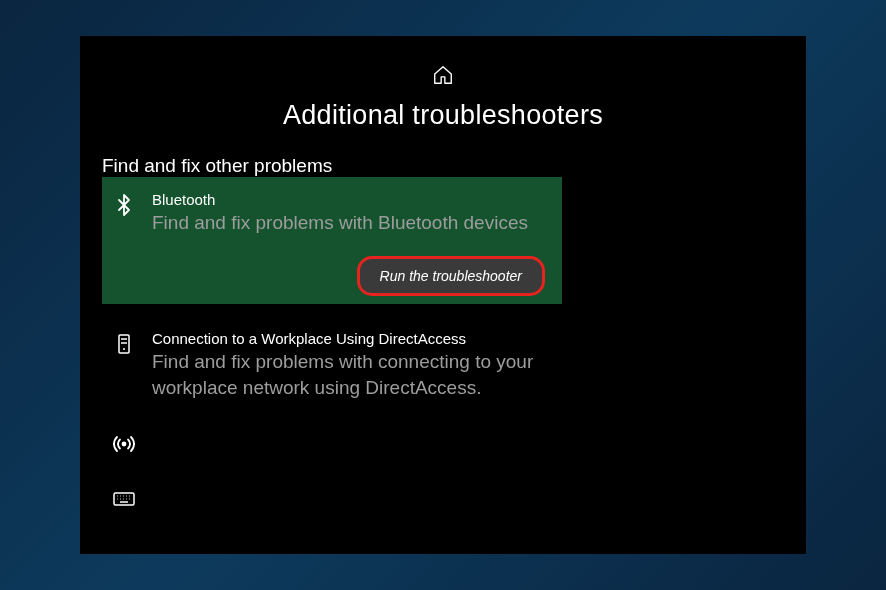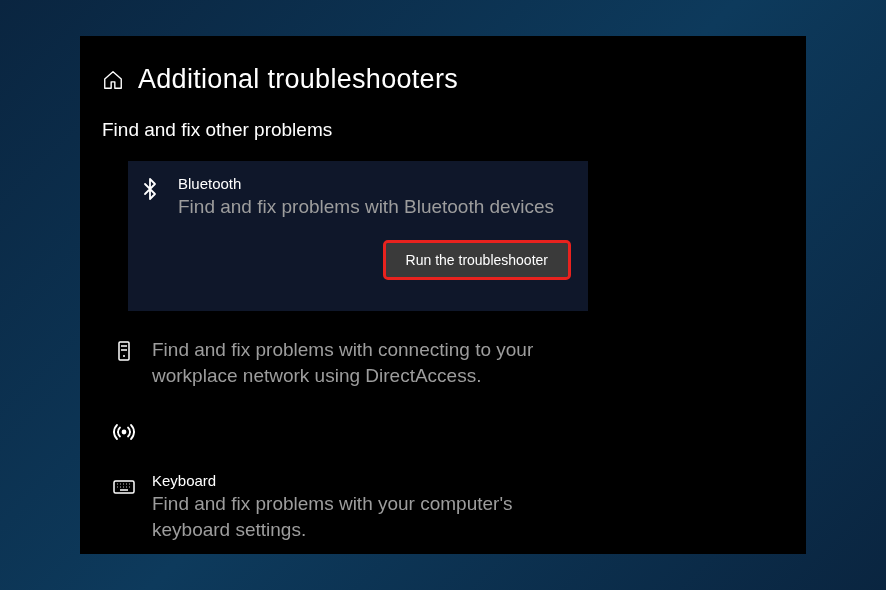--- a/index.html
+++ b/index.html
@@ -22,57 +22,56 @@
       height: 518px;
       background: #000000;
       padding: 28px 22px;
       overflow: hidden;
     }
     .header {
       display: flex;
       align-items: center;
       gap: 14px;
       margin-bottom: 24px;
+      flex-direction: column;
     }
     .home-icon {
       width: 22px;
       height: 22px;
       stroke: #ffffff;
       fill: none;
       stroke-width: 1.5;
     }
     .page-title {
       color: #ffffff;
       font-size: 27px;
       font-weight: 300;
       letter-spacing: 0.3px;
     }
     .section-title {
       color: #ffffff;
       font-size: 19px;
       font-weight: 400;
-      margin-bottom: 20px;
     }
     .troubleshooter-list {
       display: flex;
       flex-direction: column;
       gap: 0;
     }
     .troubleshooter-item {
       display: flex;
       align-items: flex-start;
       gap: 16px;
       padding: 14px 10px;
       width: 460px;
     }
     .troubleshooter-item.selected {
-      background: #0f172a;
-      padding-bottom: 34px;
+      background: #14532d;
+      padding-bottom: 11px;
       display: block;
-      margin-left: 26px;
     }
     .troubleshooter-item.selected .row {
       display: flex;
       align-items: flex-start;
       gap: 16px;
     }
     .item-icon {
       width: 24px;
       height: 24px;
       flex-shrink: 0;
@@ -110,21 +109,22 @@
     .run-button {
       background: #3a3a3a;
       color: #ffffff;
       border: none;
       padding: 9px 20px;
       font-size: 14px;
       font-family: inherit;
       cursor: pointer;
       outline: 3px solid #e8221e;
       outline-offset: 0px;
-      border-radius: 2px;
+      border-radius: 12px;
+      font-style: italic;
     }
     .spacer {
       height: 12px;
     }
   </style>
 </head>
 <body>
 
 <div class="window">
   <div class="header">
@@ -160,20 +160,21 @@
     <div class="troubleshooter-item">
       <div class="item-icon">
         <svg viewBox="0 0 24 24" fill="none" stroke="#ffffff" stroke-width="1.5">
           <rect x="7" y="3" width="10" height="18" rx="1"></rect>
           <line x1="9" y1="7" x2="15" y2="7"></line>
           <line x1="9" y1="11" x2="15" y2="11"></line>
           <line x1="11" y1="17" x2="13" y2="17"></line>
         </svg>
       </div>
       <div class="item-text">
+        <div class="item-title">Connection to a Workplace Using DirectAccess</div>
         <div class="item-desc">Find and fix problems with connecting to your workplace network using DirectAccess.</div>
       </div>
     </div>
 
     <div class="troubleshooter-item">
       <div class="item-icon">
         <svg viewBox="0 0 24 24" fill="none" stroke="#ffffff" stroke-width="1.8" stroke-linecap="round">
           <path d="M2 12 a10 10 0 0 1 3 -7"></path>
           <path d="M22 12 a10 10 0 0 0 -3 -7"></path>
           <path d="M2 12 a10 10 0 0 0 3 7"></path>
@@ -199,20 +200,16 @@
           <line x1="14" y1="10" x2="14.5" y2="10"></line>
           <line x1="17" y1="10" x2="17.5" y2="10"></line>
           <line x1="5" y1="13" x2="5.5" y2="13"></line>
           <line x1="8" y1="13" x2="8.5" y2="13"></line>
           <line x1="11" y1="13" x2="11.5" y2="13"></line>
           <line x1="14" y1="13" x2="14.5" y2="13"></line>
           <line x1="17" y1="13" x2="17.5" y2="13"></line>
           <line x1="8" y1="16" x2="16" y2="16"></line>
         </svg>
       </div>
-      <div class="item-text">
-        <div class="item-title">Keyboard</div>
-        <div class="item-desc">Find and fix problems with your computer's keyboard settings.</div>
-      </div>
     </div>
 
   </div>
 </div>
 
 </body></html>

